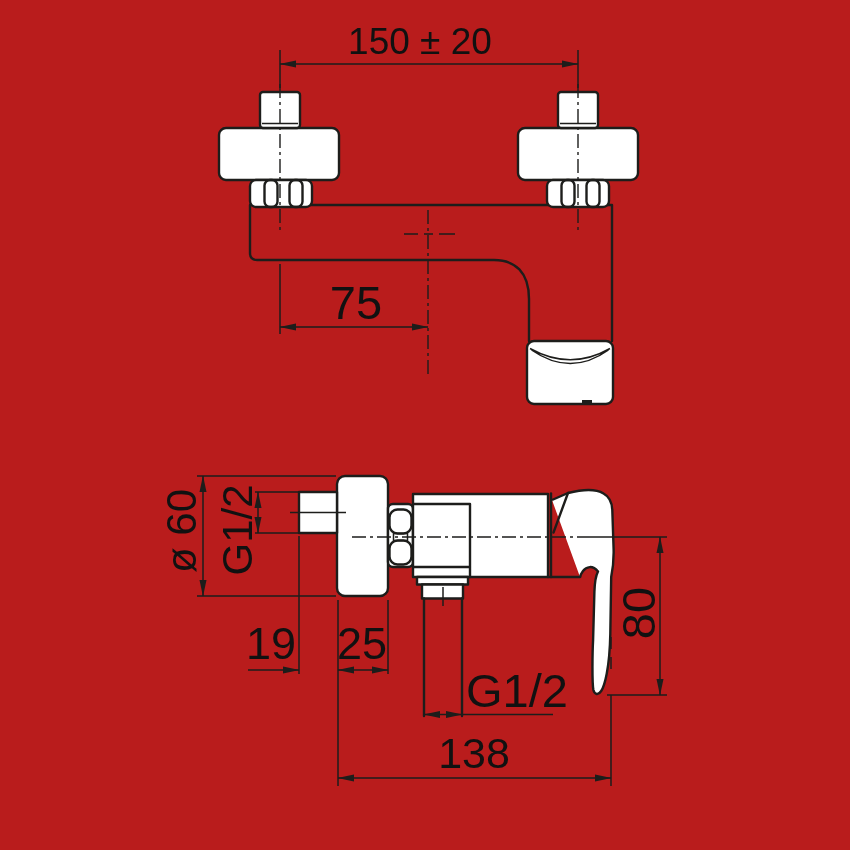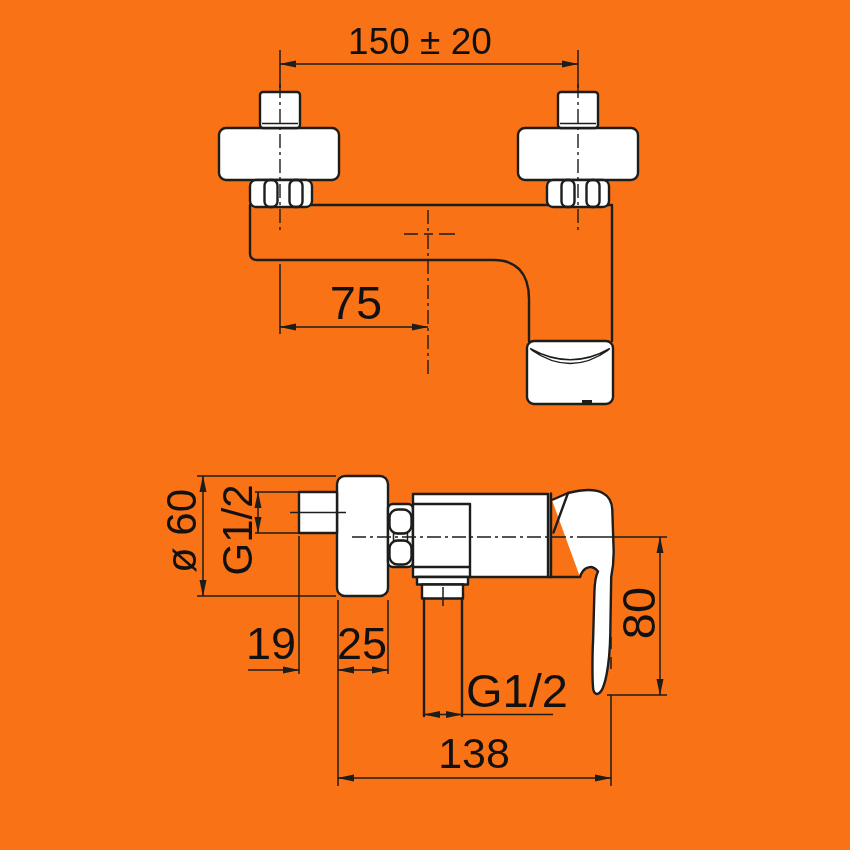--- a/index.html
+++ b/index.html
@@ -1,16 +1,16 @@
 <!DOCTYPE html>
 <html><head>
 <meta charset="utf-8">
 <style>
   html,body{margin:0;padding:0;background:#ffffff;}
-  .stage{position:relative;width:850px;height:850px;background:#f97316;overflow:hidden;text-align:center;}
+  .stage{position:relative;width:850px;height:850px;background:#b91c1c;overflow:hidden;text-align:center;}
   svg{position:absolute;left:0;top:0;}
   .obj{fill:none;stroke:#1d1d1b;stroke-width:2.4;stroke-linejoin:round;stroke-linecap:round;}
   .objf{fill:#ffffff;stroke:#1d1d1b;stroke-width:2.4;stroke-linejoin:round;}
   .thin{fill:none;stroke:#1d1d1b;stroke-width:1.5;stroke-linecap:butt;}
   .cl{fill:none;stroke:#1d1d1b;stroke-width:1.4;stroke-dasharray:14 4 3 4;}
   .dash3{fill:none;stroke:#1d1d1b;stroke-width:3;}
   text{font-family:"Liberation Sans","DejaVu Sans",sans-serif;fill:#111111;}
   .t37{font-size:37px;}
   .t42{font-size:42px;}
   .t43{font-size:43px;}

